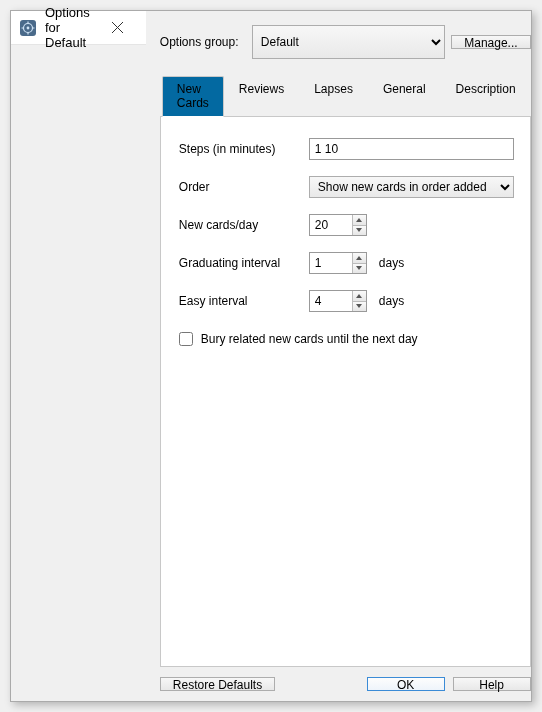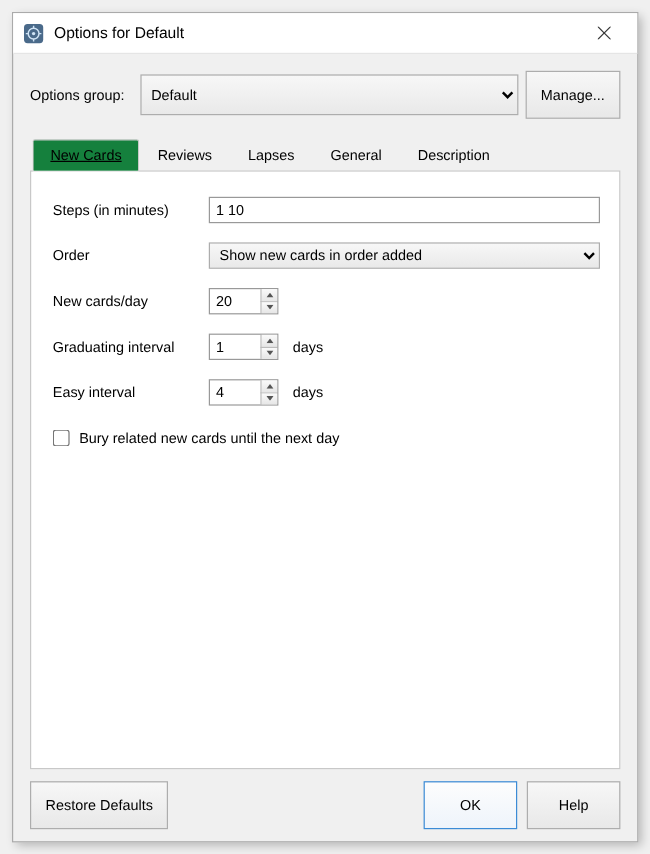--- a/index.html
+++ b/index.html
@@ -11,21 +11,21 @@
     background: #f0f0f0;
     color: #000;
   }
   .window {
     width: 522px;
     height: 692px;
     border: 1px solid #aaa;
     background: #f0f0f0;
     box-shadow: 3px 3px 8px rgba(0,0,0,0.25);
     display: flex;
-    flex-direction: column;
+    flex-direction: row;
   }
   .titlebar {
     height: 34px;
     background: #fff;
     border-bottom: 1px solid #e5e5e5;
     display: flex;
     align-items: center;
     padding: 0 8px;
     gap: 8px;
   }
@@ -57,21 +57,21 @@
   .group-label { width: 86px; }
   select.combo {
     flex: 1;
     height: 34px;
     border: 1px solid #adadad;
     background: linear-gradient(#f7f7f7,#e9e9e9);
     font-size: 12px;
     padding: 0 4px;
   }
   .btn {
-    height: 40px;
+    height: 14px;
     padding: 0 12px;
     border: 1px solid #adadad;
     background: linear-gradient(#f7f7f7,#e8e8e8);
     font-size: 12px;
     cursor: pointer;
     font-family: inherit;
   }
 
   .tabs-wrap {
     flex: 1;
@@ -84,28 +84,27 @@
     margin-bottom: -1px;
   }
   .tab {
     padding: 5px 14px 6px 14px;
     background: #f0f0f0;
     border: 1px solid transparent;
     cursor: pointer;
     font-size: 12px;
   }
   .tab.active {
-    background: #15803d;
+    background: #0369a1;
     border: 1px solid #c8c8c8;
     border-bottom: 1px solid #fff;
     border-top-left-radius: 2px;
     border-top-right-radius: 2px;
     position: relative;
     z-index: 2;
-    text-decoration: underline;
   }
   .tab-pane {
     flex: 1;
     background: #fff;
     border: 1px solid #c8c8c8;
     padding: 20px 16px 14px 18px;
     position: relative;
     z-index: 1;
   }
   .form-row {

